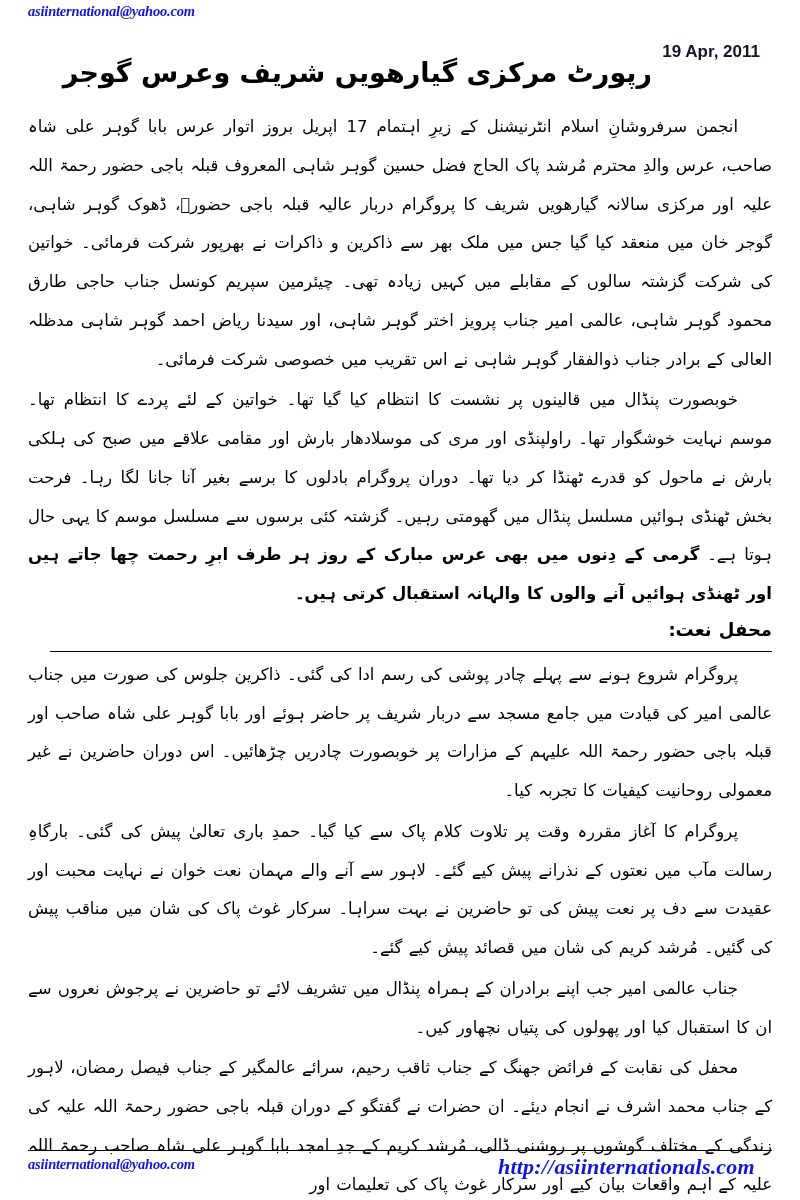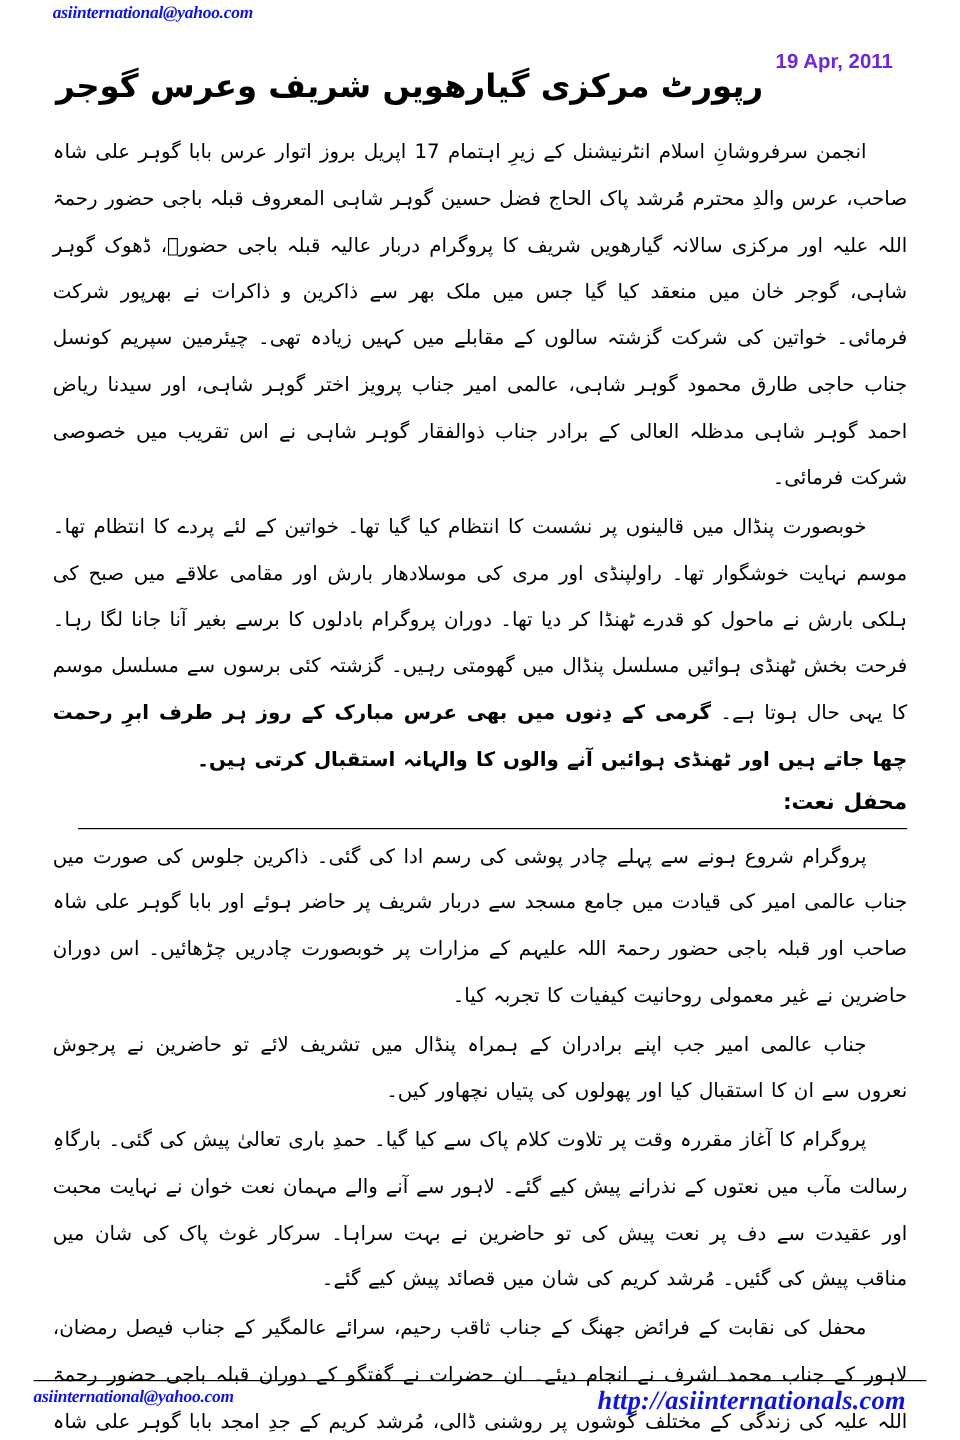--- a/index.html
+++ b/index.html
@@ -15,21 +15,21 @@
     overflow: hidden;
     font-family: "Liberation Serif", "DejaVu Serif", serif;
     color: #000000;
   }
 
   .page {
     position: relative;
     width: 800px;
     height: 1200px;
     box-sizing: border-box;
-    padding: 0 44px;
+    padding: 0 28px;
   }
 
   
   .header {
     position: relative;
     height: 32px;
     direction: ltr;
   }
   .header-email {
     position: absolute;
@@ -74,21 +74,21 @@
     margin-top: 4px;
   }
   .doc-date {
     position: absolute;
     right: 12px;
     top: 6px;
     direction: ltr;
     font-family: "Liberation Sans", "DejaVu Sans", sans-serif;
     font-size: 17px;
     font-weight: bold;
-    color: #6d28d9;
+    color: #0f172a;
     white-space: nowrap;
   }
   .doc-title {
     position: absolute;
     right: 120px;
     top: 20px;
     left: 40px;
     text-align: center;
     font-family: "DejaVu Sans", sans-serif;
     font-size: 27px;
@@ -206,23 +206,23 @@
     <p class="para">انجمن سرفروشانِ اسلام انٹرنیشنل کے زیرِ اہتمام 17 اپریل بروز اتوار عرس بابا گوہر علی شاہ صاحب، عرس والدِ محترم مُرشد پاک الحاج فضل حسین گوہر شاہی المعروف قبلہ باجی حضور رحمۃ اللہ علیہ اور مرکزی سالانہ گیارھویں شریف کا پروگرام دربار عالیہ قبلہ باجی حضورؒ، ڈھوک گوہر شاہی، گوجر خان میں منعقد کیا گیا جس میں ملک بھر سے ذاکرین و ذاکرات نے بھرپور شرکت فرمائی۔ خواتین کی شرکت گزشتہ سالوں کے مقابلے میں کہیں زیادہ تھی۔ چیئرمین سپریم کونسل جناب حاجی طارق محمود گوہر شاہی، عالمی امیر جناب پرویز اختر گوہر شاہی، اور سیدنا ریاض احمد گوہر شاہی مدظلہ العالی کے برادر جناب ذوالفقار گوہر شاہی نے اس تقریب میں خصوصی شرکت فرمائی۔</p>
 
     <p class="para"><span>خوبصورت پنڈال میں قالینوں پر نشست کا انتظام کیا گیا تھا۔ خواتین کے لئے پردے کا انتظام تھا۔ موسم نہایت خوشگوار تھا۔ راولپنڈی اور مری کی موسلادھار بارش اور مقامی علاقے میں صبح کی ہلکی بارش نے ماحول کو قدرے ٹھنڈا کر دیا تھا۔ دوران پروگرام بادلوں کا برسے بغیر آنا جانا لگا رہا۔ فرحت بخش ٹھنڈی ہوائیں مسلسل پنڈال میں گھومتی رہیں۔ گزشتہ کئی برسوں سے مسلسل موسم کا یہی حال ہوتا ہے۔ </span><span class="emph">گرمی کے دِنوں میں بھی عرس مبارک کے روز ہر طرف ابرِ رحمت چھا جاتے ہیں اور ٹھنڈی ہوائیں آنے والوں کا والہانہ استقبال کرتی ہیں۔</span></p>
 
     <div class="section-heading"><span>محفل نعت:</span></div>
 
     <hr class="rule short">
 
     <p class="para">پروگرام شروع ہونے سے پہلے چادر پوشی کی رسم ادا کی گئی۔ ذاکرین جلوس کی صورت میں جناب عالمی امیر کی قیادت میں جامع مسجد سے دربار شریف پر حاضر ہوئے اور بابا گوہر علی شاہ صاحب اور قبلہ باجی حضور رحمۃ اللہ علیہم کے مزارات پر خوبصورت چادریں چڑھائیں۔ اس دوران حاضرین نے غیر معمولی روحانیت کیفیات کا تجربہ کیا۔</p>
 
+    <p class="para">پروگرام کا آغاز مقررہ وقت پر تلاوت کلام پاک سے کیا گیا۔ حمدِ باری تعالیٰ پیش کی گئی۔ بارگاہِ رسالت مآب میں نعتوں کے نذرانے پیش کیے گئے۔ لاہور سے آنے والے مہمان نعت خوان نے نہایت محبت اور عقیدت سے دف پر نعت پیش کی تو حاضرین نے بہت سراہا۔ سرکار غوث پاک کی شان میں مناقب پیش کی گئیں۔ مُرشد کریم کی شان میں قصائد پیش کیے گئے۔</p>
+
     <p class="para">جناب عالمی امیر جب اپنے برادران کے ہمراہ پنڈال میں تشریف لائے تو حاضرین نے پرجوش نعروں سے ان کا استقبال کیا اور پھولوں کی پتیاں نچھاور کیں۔</p>
-
-    <p class="para">پروگرام کا آغاز مقررہ وقت پر تلاوت کلام پاک سے کیا گیا۔ حمدِ باری تعالیٰ پیش کی گئی۔ بارگاہِ رسالت مآب میں نعتوں کے نذرانے پیش کیے گئے۔ لاہور سے آنے والے مہمان نعت خوان نے نہایت محبت اور عقیدت سے دف پر نعت پیش کی تو حاضرین نے بہت سراہا۔ سرکار غوث پاک کی شان میں مناقب پیش کی گئیں۔ مُرشد کریم کی شان میں قصائد پیش کیے گئے۔</p>
 
     <p class="para">محفل کی نقابت کے فرائض جھنگ کے جناب ثاقب رحیم، سرائے عالمگیر کے جناب فیصل رمضان، لاہور کے جناب محمد اشرف نے انجام دیئے۔ ان حضرات نے گفتگو کے دوران قبلہ باجی حضور رحمۃ اللہ علیہ کی زندگی کے مختلف گوشوں پر روشنی ڈالی، مُرشد کریم کے جدِ امجد بابا گوہر علی شاہ صاحب رحمۃ اللہ علیہ کے اہم واقعات بیان کیے اور سرکار غوث پاک کی تعلیمات اور</p>
 
   </div>
 
   <div class="footer">
     <hr class="footer-rule">
     <div class="footer-row">
       <div class="footer-email">asiinternational@yahoo.com</div>
       <div class="footer-url">http://asiinternationals.com</div>

